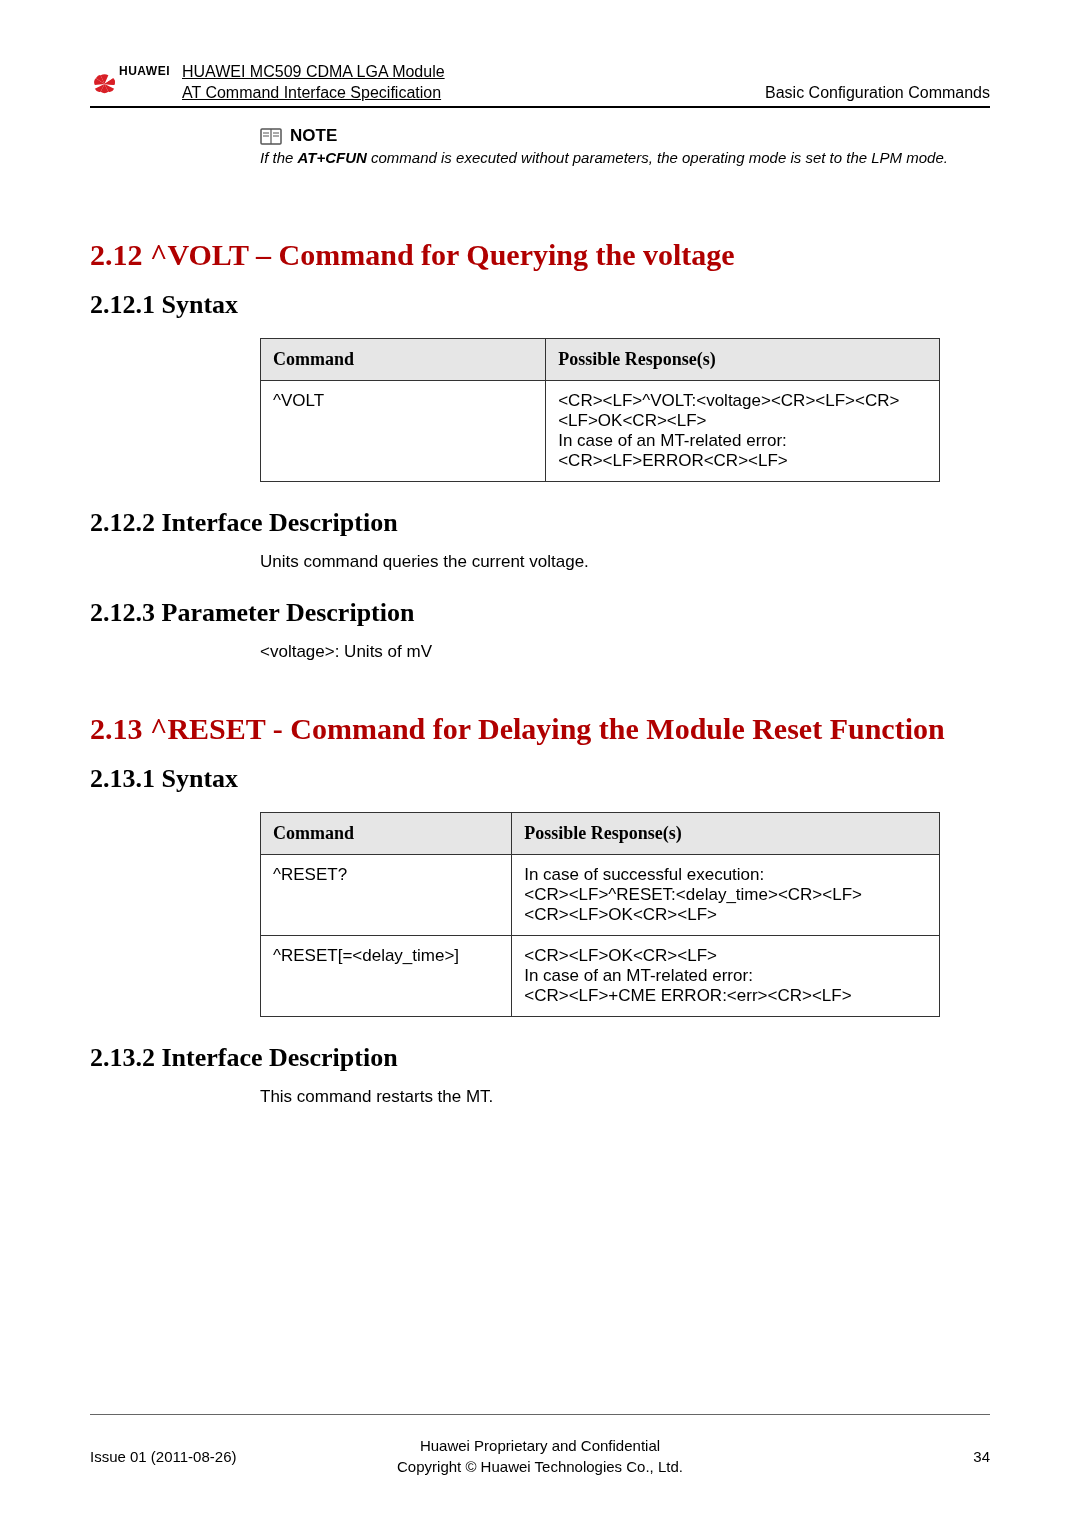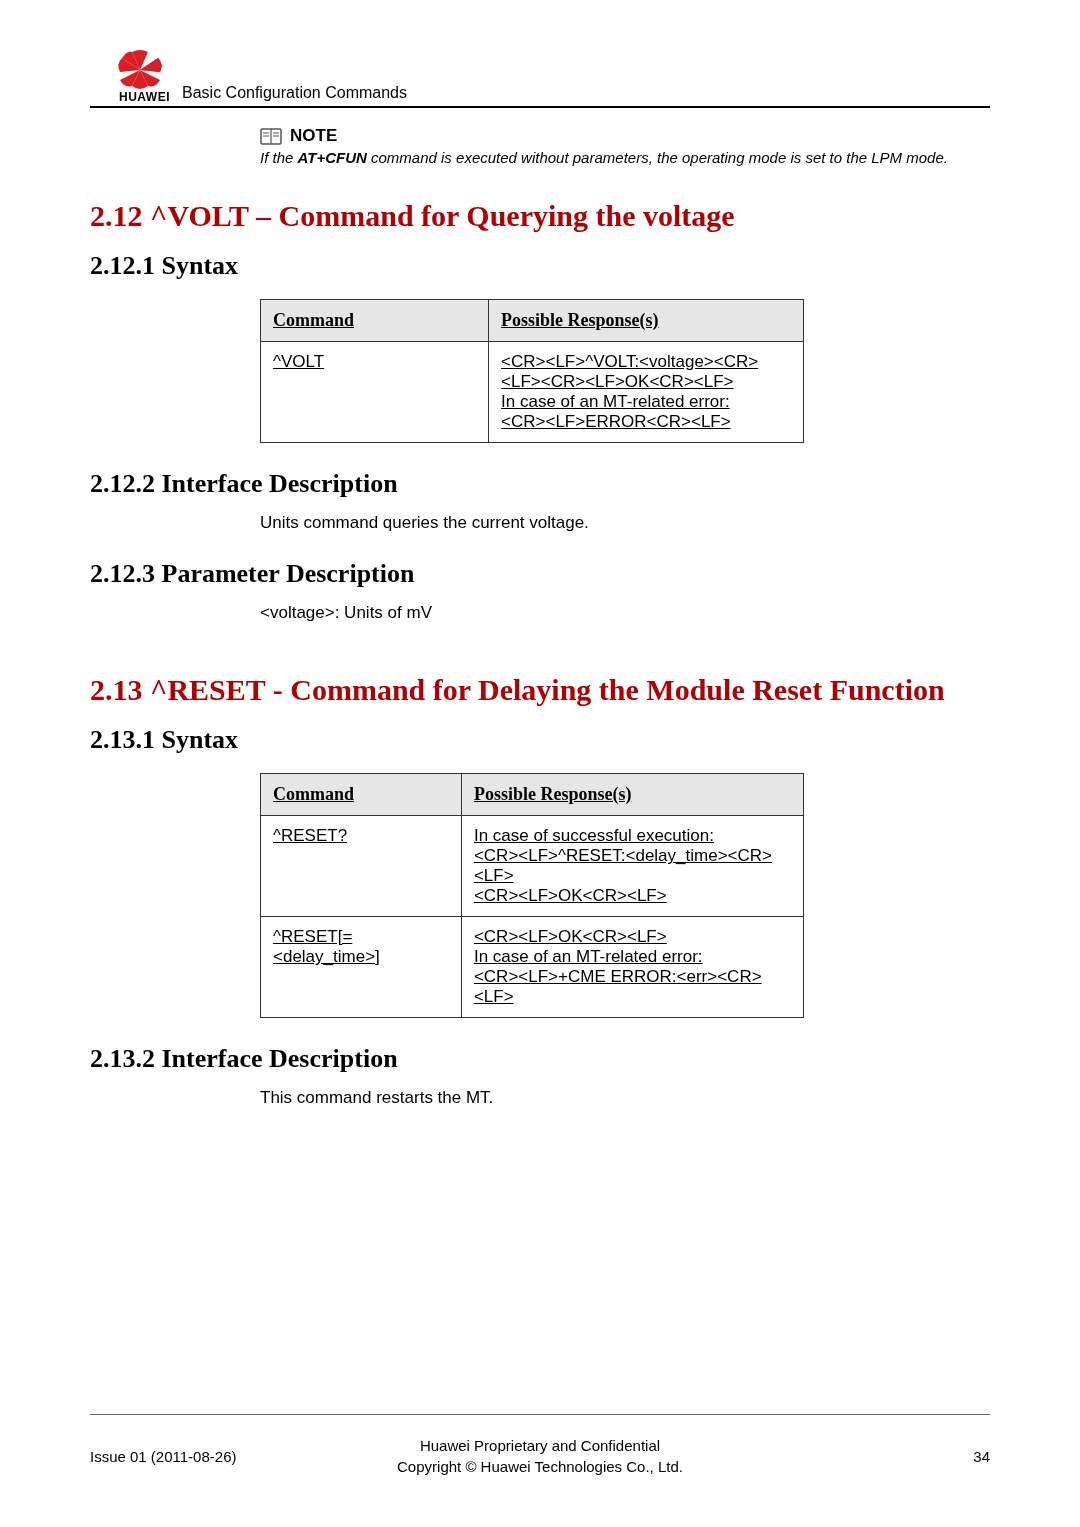--- a/index.html
+++ b/index.html
@@ -1,31 +1,31 @@
 <!DOCTYPE html>
 <html><head>
 <meta charset="utf-8">
 <style>
   * { box-sizing: border-box; margin: 0; padding: 0; }
   html, body { width: 1080px; height: 1527px; background: #fff; font-family: Arial, Helvetica, sans-serif; color: #000; }
   .page { width: 1080px; height: 1527px; position: relative; padding: 40px 90px 60px 90px; }
   .header { display: flex; align-items: flex-end; gap: 12px; height: 64px; }
-  .logo { display: flex; flex-direction: column; align-items: flex-end; width: 80px; }
+  .logo { display: flex; flex-direction: row; align-items: flex-start; width: 80px; }
   .logo-text { font-size: 12px; font-weight: bold; letter-spacing: 0.5px; }
   .header-mid { flex: 1; display: flex; flex-direction: column; justify-content: flex-end; font-size: 16px; line-height: 1.35; text-decoration: underline; }
   .header-right { font-size: 16px; text-align: right; padding-bottom: 2px; }
   .hr-top { height: 2px; background: #000; margin-top: 2px; }
   .note-block { margin: 18px 0 0 170px; max-width: 700px; }
   .note-title { display: flex; align-items: flex-end; gap: 8px; font-size: 17px; font-weight: bold; }
   .note-text { font-size: 15px; line-height: 1.35; margin-top: 2px; font-style: italic; }
-  .h2 { font-family: "Palatino Linotype", Palatino, Georgia, serif; color: #b00000; font-weight: bold; font-size: 30px; margin-top: 31px; }
+  .h2 { font-family: "Palatino Linotype", Palatino, Georgia, serif; color: #b00000; font-weight: bold; font-size: 30px; margin-top: 70px; }
   .h3 { font-family: "Palatino Linotype", Palatino, Georgia, serif; font-weight: bold; font-size: 26px; margin-top: 18px; }
   .h3-sub { margin-top: 26px; }
   .body-text { font-size: 17px; margin: 14px 0 0 170px; }
-  table { border-collapse: collapse; width: 544px; margin: 18px 0 0 170px; text-decoration: underline; }
+  table { border-collapse: collapse; width: 680px; margin: 18px 0 0 170px; }
   th, td { border: 1px solid #333; padding: 10px 12px; text-align: left; vertical-align: top; font-size: 17px; }
   th { background: #e6e6e6; font-family: "Palatino Linotype", Palatino, Georgia, serif; font-weight: bold; font-size: 18px; }
   .footer { position: absolute; bottom: 50px; left: 90px; right: 90px; display: grid; grid-template-columns: 1fr auto 1fr; align-items: center; border-top: 1px solid #666; padding-top: 20px; font-size: 15px; }
   .footer .center { text-align: center; line-height: 1.4; }
   .footer .right { text-align: right; }
   .bold { font-weight: bold; }
 </style>
 </head>
 <body>
 
@@ -39,20 +39,24 @@
           <path d="M30 20 L48 8 Q54 14 50 22 Z"></path>
           <path d="M30 20 L50 30 Q46 38 38 36 Z"></path>
           <path d="M30 20 L22 36 Q14 38 10 30 Z"></path>
           <path d="M30 20 L10 22 Q6 14 12 8 Z"></path>
           <path d="M30 20 L38 36 Q30 42 22 36 Z"></path>
           <path d="M30 20 L12 8 Q18 0 22 2 Z"></path>
           <path d="M30 20 L50 22 Q54 14 48 8 Z"></path>
         </g>
       </svg>
       <div class="logo-text">HUAWEI</div>
+    </div>
+    <div class="header-mid">
+      <div>HUAWEI MC509 CDMA LGA Module</div>
+      <div>AT Command Interface Specification</div>
     </div>
     <div class="header-right">Basic Configuration Commands</div>
   </div>
   <div class="hr-top"></div>
 
   <div class="note-block">
     <div class="note-title">
       <svg width="22" height="18" viewBox="0 0 22 18">
         <rect x="1" y="1" width="20" height="15" rx="1" fill="none" stroke="#555" stroke-width="1.5"></rect>
         <line x1="11" y1="1" x2="11" y2="16" stroke="#555" stroke-width="1.2"></line>

